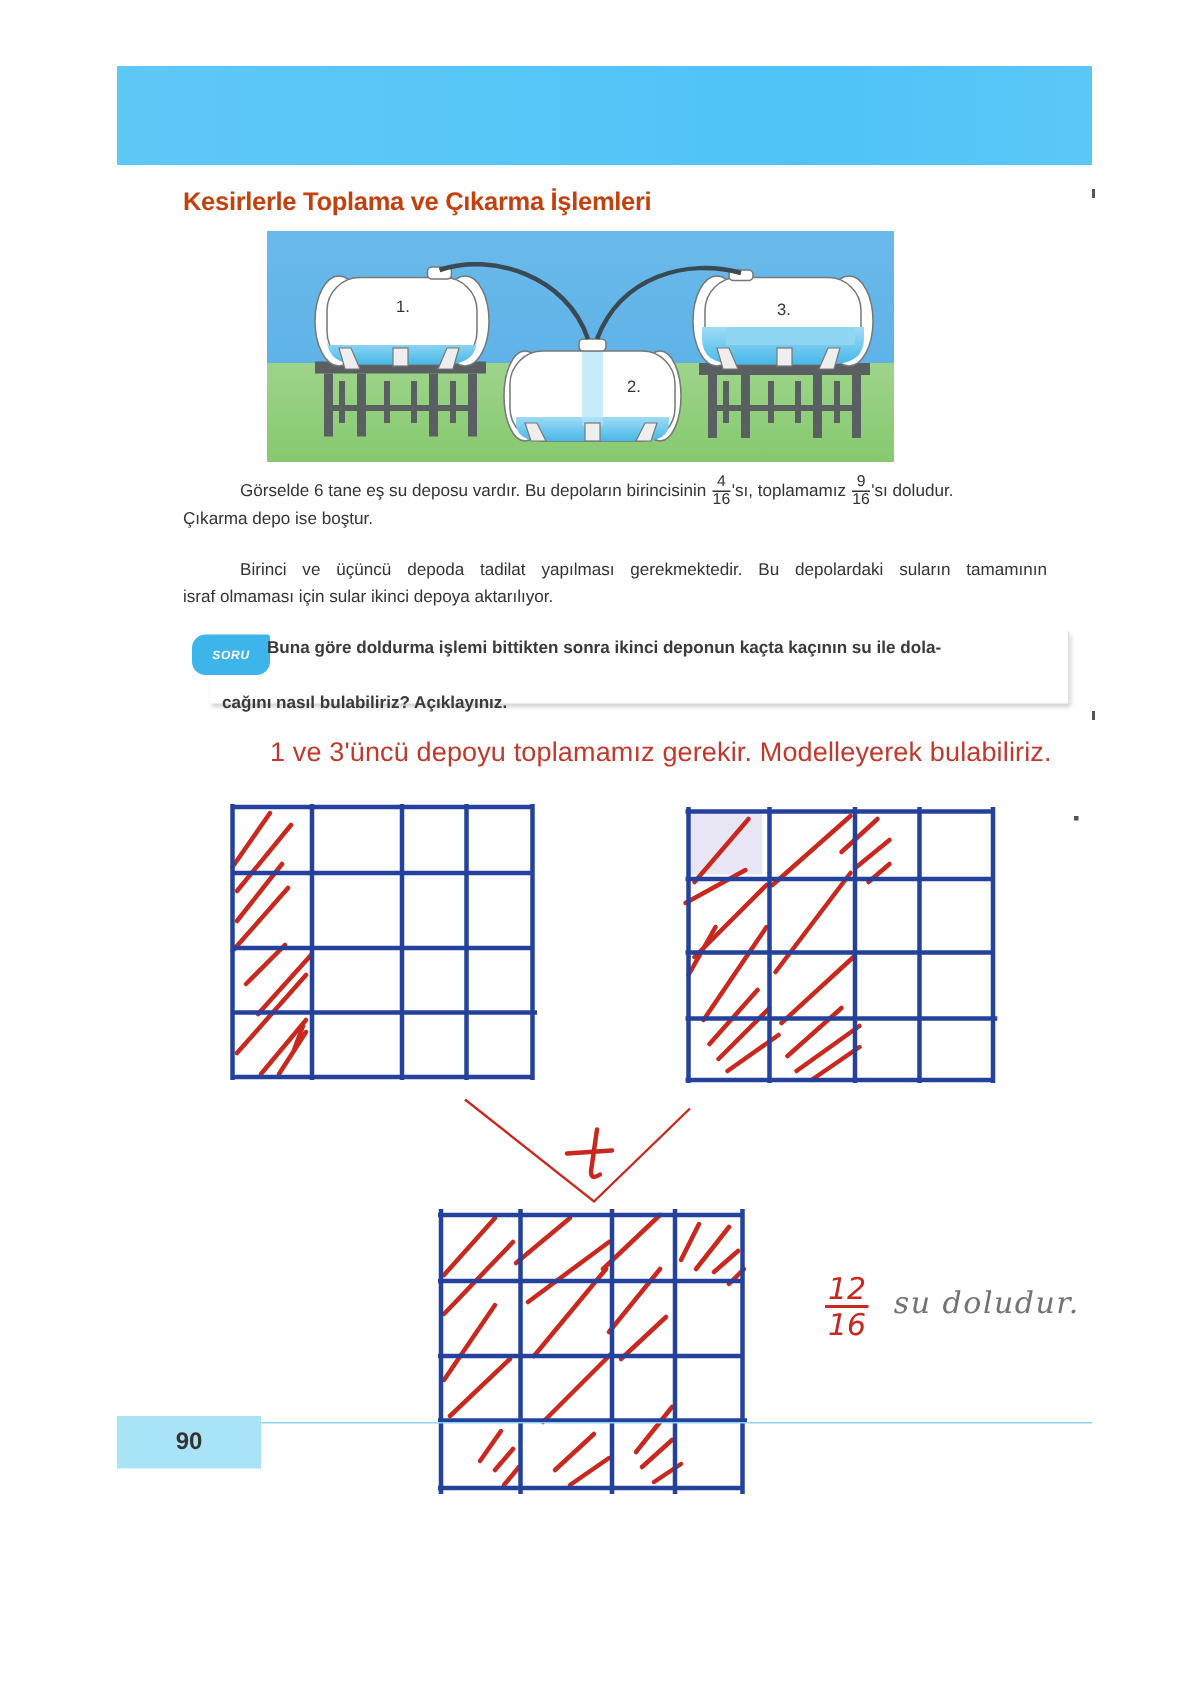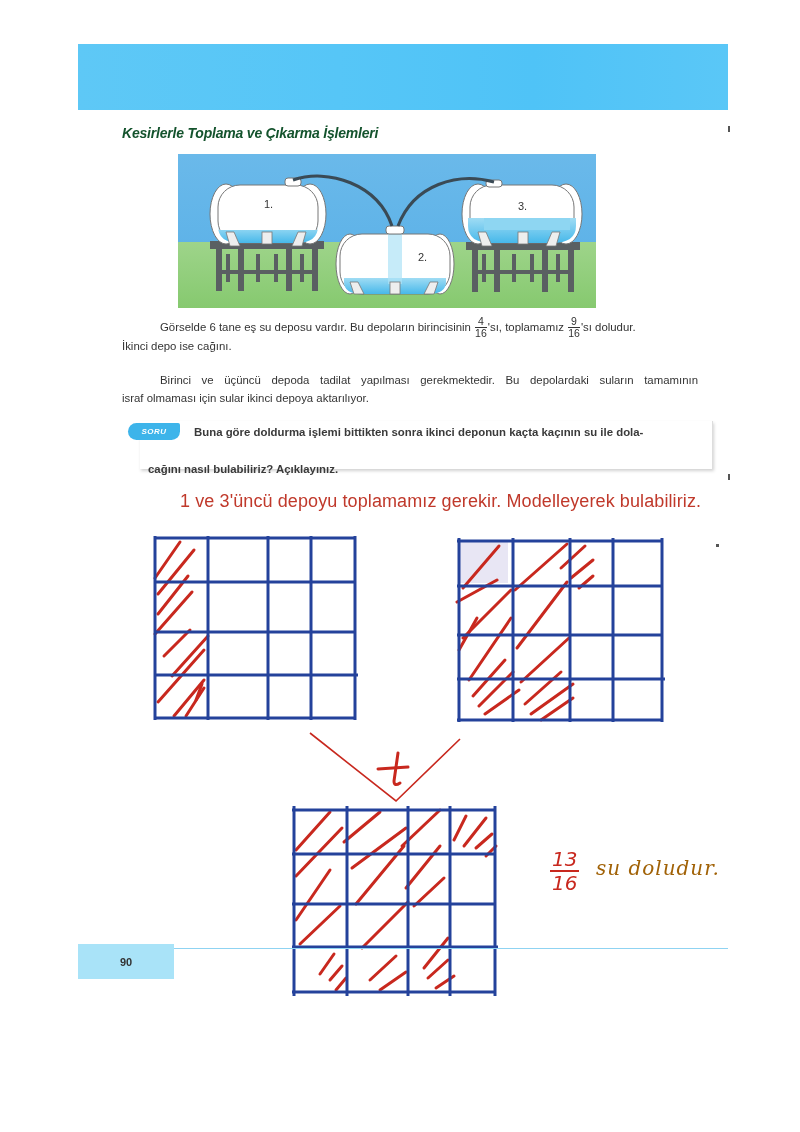--- a/index.html
+++ b/index.html
@@ -6,58 +6,58 @@
   body {
     width: 800px; height: 1132px; background: #ffffff; position: relative; overflow: hidden;
     font-family: "Liberation Sans", sans-serif; color: #2a2a2a;
   }
   .abs { position: absolute; }
   .top-band {
     left: 78px; top: 44px; width: 650px; height: 66px;
     background: linear-gradient(90deg, #5ec8f6 0%, #56c6f7 40%, #4fc3f7 70%, #5ac7f7 100%);
   }
   .section-title {
-    left: 122px; top: 125px; font-size: 14px; font-weight: bold; font-style: italic;
-    color: #14532d; letter-spacing: -0.2px;
+    left: 122px; top: 125px; font-size: 17px; font-weight: bold; 
+    color: #c2410c; letter-spacing: -0.2px;
   }
   .scene { left: 178px; top: 154px; width: 418px; height: 154px; }
   .para {
     left: 138px; width: 560px; font-size: 11.4px; color: #333; line-height: 18px;
   }
   .para .indent { padding-left: 22px; }
   .frac { display: inline-block; vertical-align: middle; text-align: center; font-size: 10.5px; line-height: 11px; margin: 0 1px; }
   .frac .n { display: block; border-bottom: 1px solid #333; padding: 0 2px; }
   .frac .d { display: block; }
   .justify { text-align: justify; text-align-last: justify; }
   .question-box {
     left: 140px; top: 421px; width: 572px; height: 48px; background: #fff;
     box-shadow: 1px 2px 3px rgba(0,0,0,0.18); border-right: 1px solid #ddd;
   }
   .soru-badge {
-    left: 128px; top: 423px; width: 52px; height: 17px; border-radius: 9px 2px 9px 9px;
+    left: 128px; top: 423px; width: 52px; height: 27px; border-radius: 9px 2px 9px 9px;
     background: #3db4ea; color: #fff; font-size: 8px; font-weight: bold; font-style: italic;
     display: flex; align-items: center; justify-content: center; letter-spacing: 0.5px;
   }
   .question-text {
     left: 172px; top: 423px; width: 532px; font-size: 11.4px; font-weight: bold; color: #3a3a3a; line-height: 19px;
   }
   .question-text .l2 { margin-left: -24px; display: block; margin-top: 18px; }
   .answer-line {
     left: 180px; top: 491px; font-size: 18px; color: #c0392b; letter-spacing: 0.1px;
   }
   .grid { position: absolute; }
   .bottom-line { left: 174px; top: 948px; width: 554px; height: 1px; background: #8fd3f2; }
   .page-tab {
     left: 78px; top: 944px; width: 96px; height: 35px; background: #a9e3f8;
-    font-size: 11px; font-weight: bold; color: #333; display: flex; align-items: center; justify-content: center;
+    font-size: 16px; font-weight: bold; color: #333; display: flex; align-items: center; justify-content: center;
   }
   .hand-note { left: 550px; top: 848px; }
   .hand-frac { display: inline-block; text-align: center; color: #c8281e; font-size: 20px; font-family: "DejaVu Sans", sans-serif; line-height: 22px; font-style: italic; }
   .hand-frac .n { display: block; border-bottom: 2px solid #c8281e; padding: 0 2px; }
-  .hand-text { display: inline-block; vertical-align: top; margin-left: 12px; margin-top: 8px; color: #a16207; font-size: 20px; font-style: italic; font-family: "DejaVu Serif", serif; letter-spacing: 1px; }
+  .hand-text { display: inline-block; vertical-align: top; margin-left: 12px; margin-top: 8px; color: #737373; font-size: 20px; font-style: italic; font-family: "DejaVu Serif", serif; letter-spacing: 1px; }
   .edge-mark { width: 2px; height: 6px; background: #555; }
 </style>
 </head>
 <body>
 
 <div class="abs top-band"></div>
 
 <div class="abs section-title">Kesirlerle Toplama ve Çıkarma İşlemleri</div>
 
 <svg class="abs scene" viewBox="0 0 418 154" xmlns="http://www.w3.org/2000/svg">
@@ -142,32 +142,32 @@
   <path d="M115 26 C150 14, 200 30, 214 72" fill="none" stroke="#3a4a55" stroke-width="3"></path>
   <path d="M316 28 C280 18, 236 30, 220 72" fill="none" stroke="#3a4a55" stroke-width="3"></path>
 </svg>
 
 <div class="abs para" style="top:316px;">
   <div class="indent">
     <span>Görselde 6 tane eş su deposu vardır. Bu depoların birincisinin</span>
     <span class="frac"><span class="n">4</span><span class="d">16</span></span><span>'sı, toplamamız</span>
     <span class="frac"><span class="n">9</span><span class="d">16</span></span><span>'sı doludur.</span>
   </div>
-  <div style="margin-left:-16px; margin-top:-2px;">İkinci depo ise cağını.</div>
+  <div style="margin-left:-16px; margin-top:-2px;">Çıkarma depo ise boştur.</div>
 </div>
 
 <div class="abs para" style="top:371px; left:122px; width:576px;">
   <div class="justify" style="padding-left:38px;">Birinci ve üçüncü depoda tadilat yapılması gerekmektedir. Bu depolardaki suların tamamının</div>
   <div>israf olmaması için sular ikinci depoya aktarılıyor.</div>
 </div>
 
 <div class="abs question-box"></div>
 <div class="abs soru-badge">SORU</div>
 <div class="abs question-text">
-  <span style="margin-left:22px;">Buna göre doldurma işlemi bittikten sonra ikinci deponun kaçta kaçının su ile dola-</span>
+  <span style="margin-left:6px;">Buna göre doldurma işlemi bittikten sonra ikinci deponun kaçta kaçının su ile dola-</span>
   <span class="l2">cağını nasıl bulabiliriz? Açıklayınız.</span>
 </div>
 
 <div class="abs answer-line">1 ve 3'üncü depoyu toplamamız gerekir. Modelleyerek bulabiliriz.</div>
 
 <svg class="grid" style="left:152px; top:536px;" width="206" height="184" viewBox="0 0 206 184">
   <g stroke="#c8281e" stroke-width="3" stroke-linecap="round" fill="none">
     <path d="M3 42 L28 6"></path>
       <path d="M6 58 L42 14"></path>
     <path d="M6 78 L36 40"></path>
@@ -271,21 +271,21 @@
     <line x1="4" y1="0" x2="4" y2="190"></line>
       <line x1="57" y1="0" x2="57" y2="190"></line>
     <line x1="118" y1="0" x2="118" y2="190"></line>
       <line x1="160" y1="0" x2="160" y2="190"></line>
     <line x1="205" y1="0" x2="205" y2="190"></line>
   </g>
 </svg>
 
 <div class="abs hand-note">
   <span class="hand-frac">
-    <span class="n">13</span>
+    <span class="n">12</span>
     <span class="d">16</span>
   </span>
   <span class="hand-text">su doludur.</span>
 </div>
 
 <div class="abs bottom-line"></div>
 <div class="abs page-tab">90</div>
 
 <div class="abs edge-mark" style="left:728px; top:126px;"></div>
 <div class="abs edge-mark" style="left:728px; top:474px;"></div>

